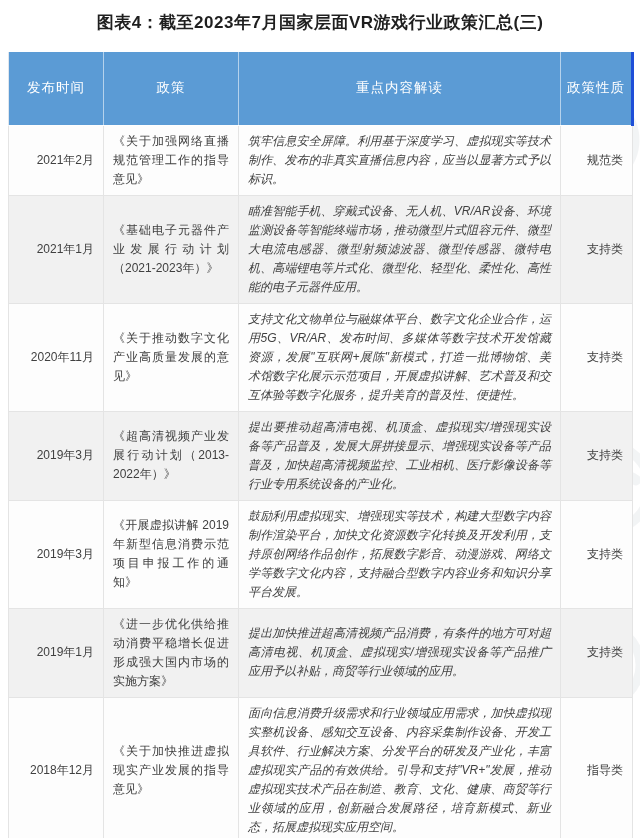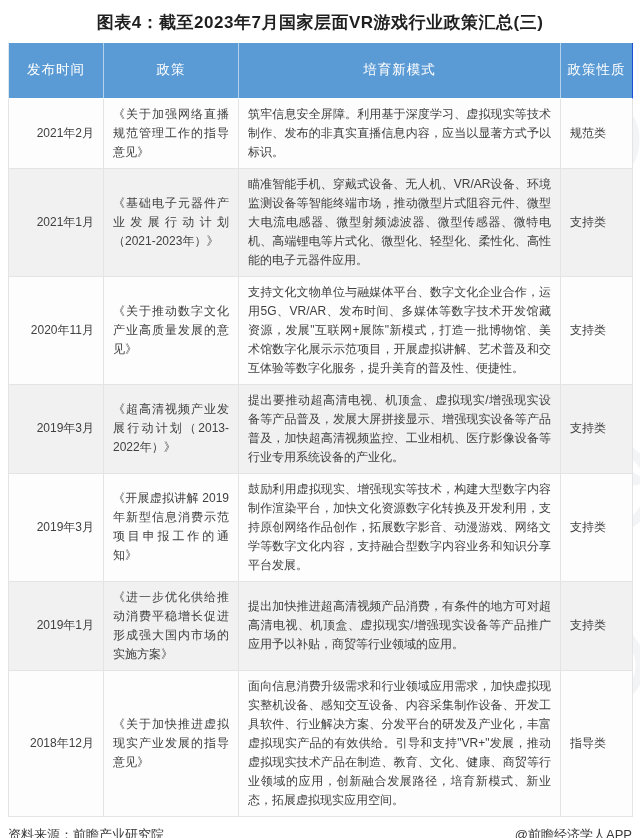--- a/index.html
+++ b/index.html
@@ -14,60 +14,60 @@
     width: 640px;
     height: 838px;
     overflow: hidden;
     background: #ffffff;
   }
   .title {
     text-align: center;
     font-size: 17px;
     font-weight: bold;
     color: #1f1f1f;
-    padding: 11px 0 9px 0;
+    padding: 11px 0 18px 0;
     letter-spacing: 0.5px;
   }
   table.policy-table {
     width: 624px;
     margin: 0 8px;
     border-collapse: collapse;
     table-layout: fixed;
     position: relative;
     z-index: 2;
   }
   table.policy-table thead th {
     background: #5B9BD5;
     color: #ffffff;
     font-weight: normal;
     font-size: 13.5px;
-    height: 55px;
+    height: 73px;
     text-align: center;
     vertical-align: middle;
     border: 1px solid rgba(255,255,255,0.55);
     border-top: none;
     letter-spacing: 1px;
   }
   table.policy-table thead th:first-child { border-left: 1px solid #dfe6ee; }
-  table.policy-table thead th:last-child { border-right: 1px solid #1d4ed8; }
+  table.policy-table thead th:last-child { border-right: 3px solid #1d4ed8; }
   table.policy-table tbody td {
     border: 1px solid #e4e4e4;
     font-size: 12px;
     line-height: 19px;
     vertical-align: middle;
     padding: 6px 9px;
     color: #404040;
     background: transparent;
   }
   table.policy-table tbody tr { background: #fdfdfd; }
   table.policy-table tbody tr.alt { background: #f1f1f1; }
   td.col-date { text-align: right; white-space: nowrap; font-size: 12.5px; }
   td.col-policy { text-align: justify; text-justify: inter-ideograph; line-height: 21px; padding: 8px 10px; }
-  td.col-content { text-align: justify; text-justify: inter-ideograph; }
-  td.col-nature { text-align: left; }
+  td.col-content { text-align: justify; text-justify: inter-ideograph; font-style: italic; }
+  td.col-nature { text-align: right; }
   .footer {
     width: 624px;
     margin: 9px 8px 0 8px;
     display: flex;
     justify-content: space-between;
     align-items: center;
     font-size: 13px;
     color: #3a3a3a;
     position: relative;
     z-index: 2;
@@ -92,21 +92,21 @@
     <colgroup>
       <col style="width:95px">
       <col style="width:135px">
       <col style="width:322px">
       <col style="width:72px">
     </colgroup>
     <thead>
       <tr>
           <th>发布时间</th>
           <th>政策</th>
-          <th>培育新模式</th>
+          <th>重点内容解读</th>
           <th>政策性质</th>
         </tr>
     </thead>
     <tbody>
         <tr>
           <td class="col-date">2021年2月</td>
           <td class="col-policy">《关于加强网络直播规范管理工作的指导意见》</td>
           <td class="col-content">筑牢信息安全屏障。利用基于深度学习、虚拟现实等技术制作、发布的非真实直播信息内容，应当以显著方式予以标识。</td>
           <td class="col-nature">规范类</td>
         </tr>

